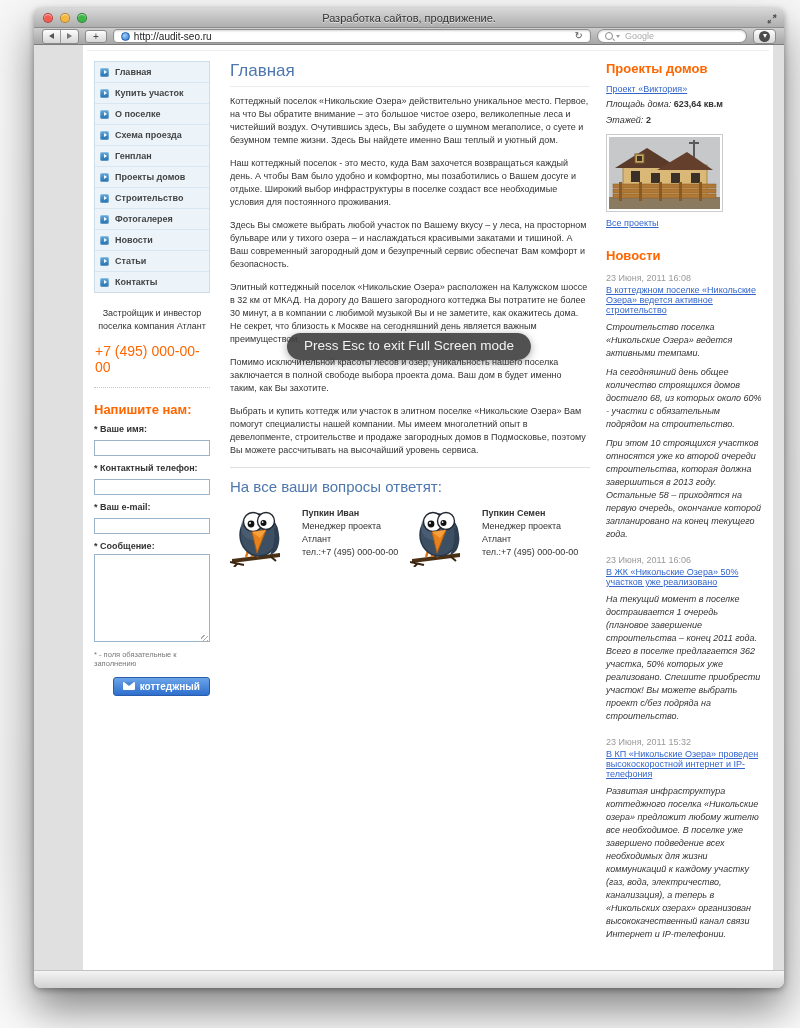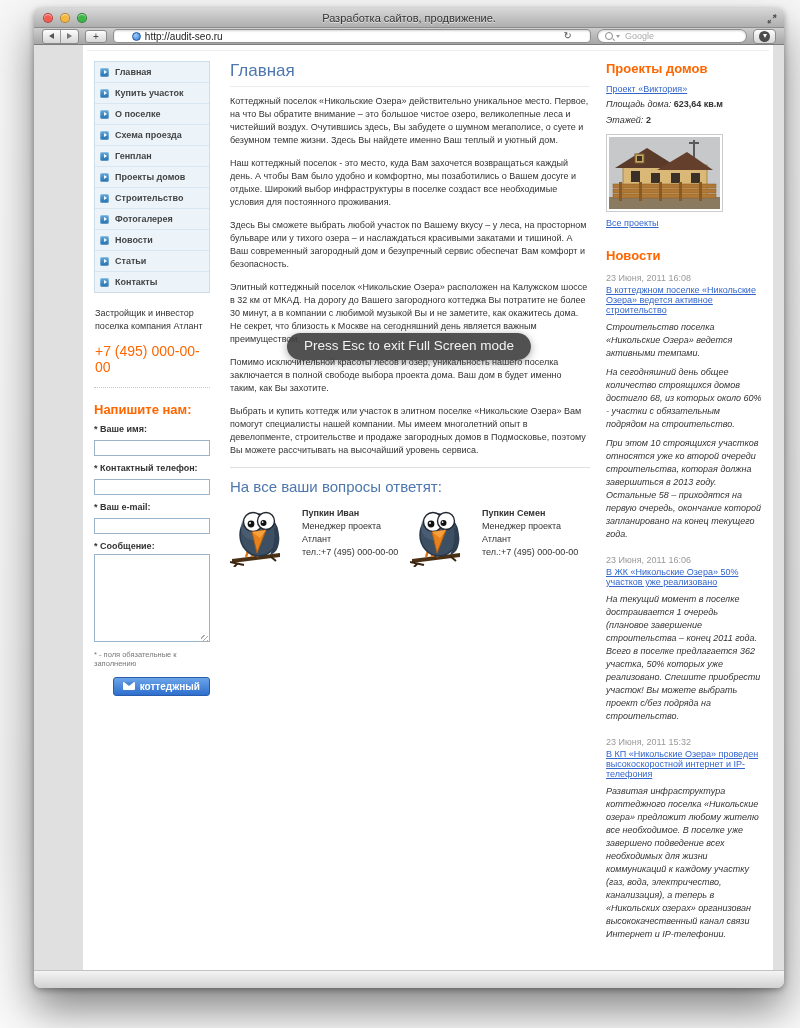--- a/index.html
+++ b/index.html
@@ -37,21 +37,21 @@
   .seg{display:flex;height:13px;border:1px solid #8a8a8a;border-radius:3px;overflow:hidden;background:linear-gradient(#fdfdfd,#d6d6d6);}
   .seg-cell{width:17px;display:flex;align-items:center;justify-content:center;}
   .seg-cell+.seg-cell{border-left:1px solid #9a9a9a;}
   .tri-left{width:0;height:0;border-top:3px solid transparent;border-bottom:3px solid transparent;border-right:5px solid #555;}
   .tri-right{width:0;height:0;border-top:3px solid transparent;border-bottom:3px solid transparent;border-left:5px solid #777;}
   .tb-btn{height:13px;box-sizing:border-box;border:1px solid #8a8a8a;border-radius:3px;background:linear-gradient(#fdfdfd,#d6d6d6);
     display:flex;align-items:center;justify-content:center;padding:0 7px;font-size:10px;color:#444;}
   .urlfield{
     flex:1;height:14px;box-sizing:border-box;background:#fff;border:1px solid #8f8f8f;border-radius:4px;
     box-shadow:inset 0 1px 2px rgba(0,0,0,.18);
-    display:flex;align-items:center;padding:0 18px;gap:4px;font-size:10px;color:#222;
+    display:flex;align-items:center;padding:0 7px;gap:4px;font-size:10px;color:#222;
   }
   .globe{width:9px;height:9px;border-radius:50%;background:radial-gradient(circle at 35% 35%,#9fd0ff,#2d72c8);border:1px solid #1d5ba8;box-sizing:border-box;flex:none;}
   .url-text{flex:1;white-space:nowrap;overflow:hidden;}
   .reload{font-size:10px;color:#555;flex:none;line-height:1;}
   .searchfield{
     width:150px;height:14px;box-sizing:border-box;background:#fff;border:1px solid #8f8f8f;border-radius:8px;
     box-shadow:inset 0 1px 2px rgba(0,0,0,.18);
     display:flex;align-items:center;padding:0 7px;gap:3px;
   }
   .mag{width:6px;height:6px;border:1.3px solid #8a8a8a;border-radius:50%;position:relative;flex:none;}
@@ -68,21 +68,21 @@
   .header-photo{width:682px;height:146px;display:block;}
   .content-rule{border-top:1px solid #ececec;margin-top:2px;}
   .columns{display:flex;padding:10px 7px 0;flex:1;align-items:flex-start;}
   
   .leftcol{width:116px;flex:none;}
   .menu{list-style:none;margin:0;padding:0;border:1px solid #cbdcea;background:#ecf4fa;}
   .menu li{display:flex;align-items:center;padding:5px 5px;border-bottom:1px solid #d8e6f1;font-size:9px;font-weight:bold;color:#444;cursor:pointer;}
   .menu li:last-child{border-bottom:none;}
   .menu-bullet{width:9px;height:9px;border-radius:2px;background:linear-gradient(#65aadd,#2170ae);margin-right:6px;position:relative;flex:none;box-shadow:inset 0 0 0 1px rgba(255,255,255,.25);}
   .menu-bullet::after{content:"";position:absolute;left:3.5px;top:2.5px;width:0;height:0;border-top:2px solid transparent;border-bottom:2px solid transparent;border-left:3px solid #fff;}
-  .devnote{font-size:9px;line-height:13px;color:#333;margin:14px 1px 0;}
+  .devnote{font-size:9px;line-height:13px;color:#333;margin:14px 1px 0;text-align:center;}
   .phone{font-size:14px;color:#ff6600;margin:10px 1px 12px;}
   .dotted{border-top:1px dotted #c6c6c6;margin:0 0 14px;}
   .write-title{font-size:13px;font-weight:bold;color:#ff6600;margin:0 0 2px;}
   .f-label{display:block;font-size:9px;font-weight:bold;color:#333;margin:7px 0 3px;}
   .f-input{width:100%;box-sizing:border-box;height:16px;border:1px solid #9cb4ca;font-size:9px;padding:0 3px;background:#fff;}
   .f-textarea-wrap{position:relative;}
   .f-textarea{width:100%;box-sizing:border-box;height:88px;border:1px solid #9cb4ca;font-size:9px;padding:2px 3px;resize:none;font-family:"Liberation Sans",sans-serif;}
   .grip{position:absolute;right:2px;bottom:4px;width:7px;height:7px;
     background:repeating-linear-gradient(135deg,transparent 0 2px,#aaa 2px 3px);}
   .req-note{font-size:7.5px;color:#777;margin:4px 0 8px;}

